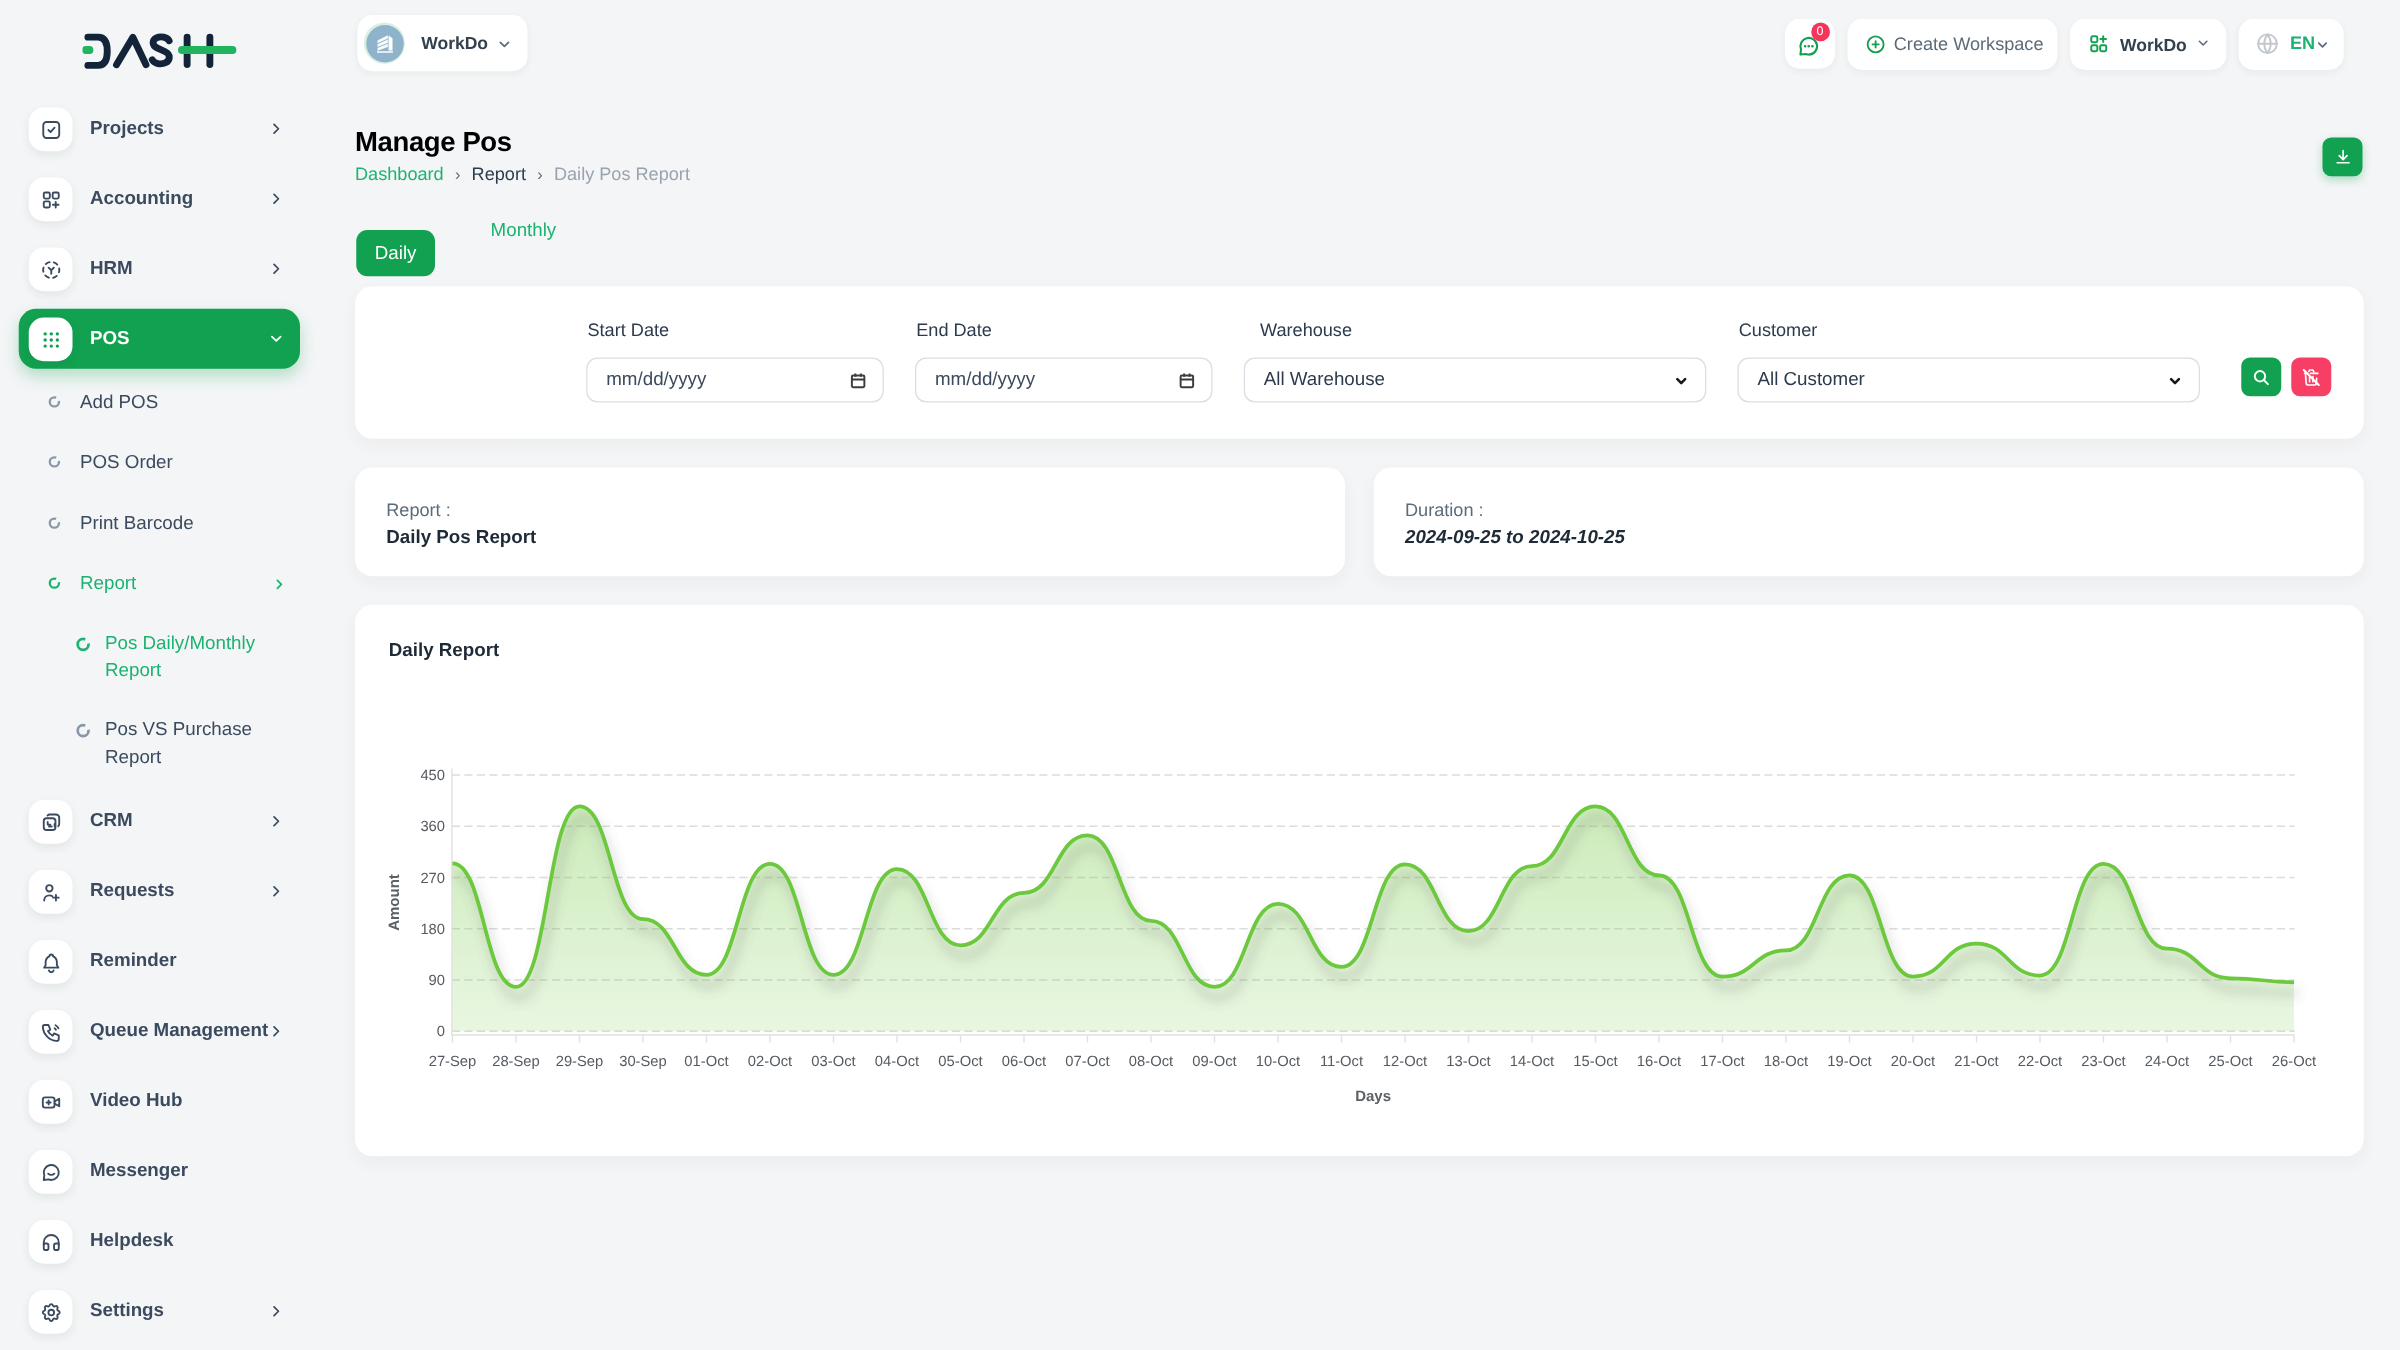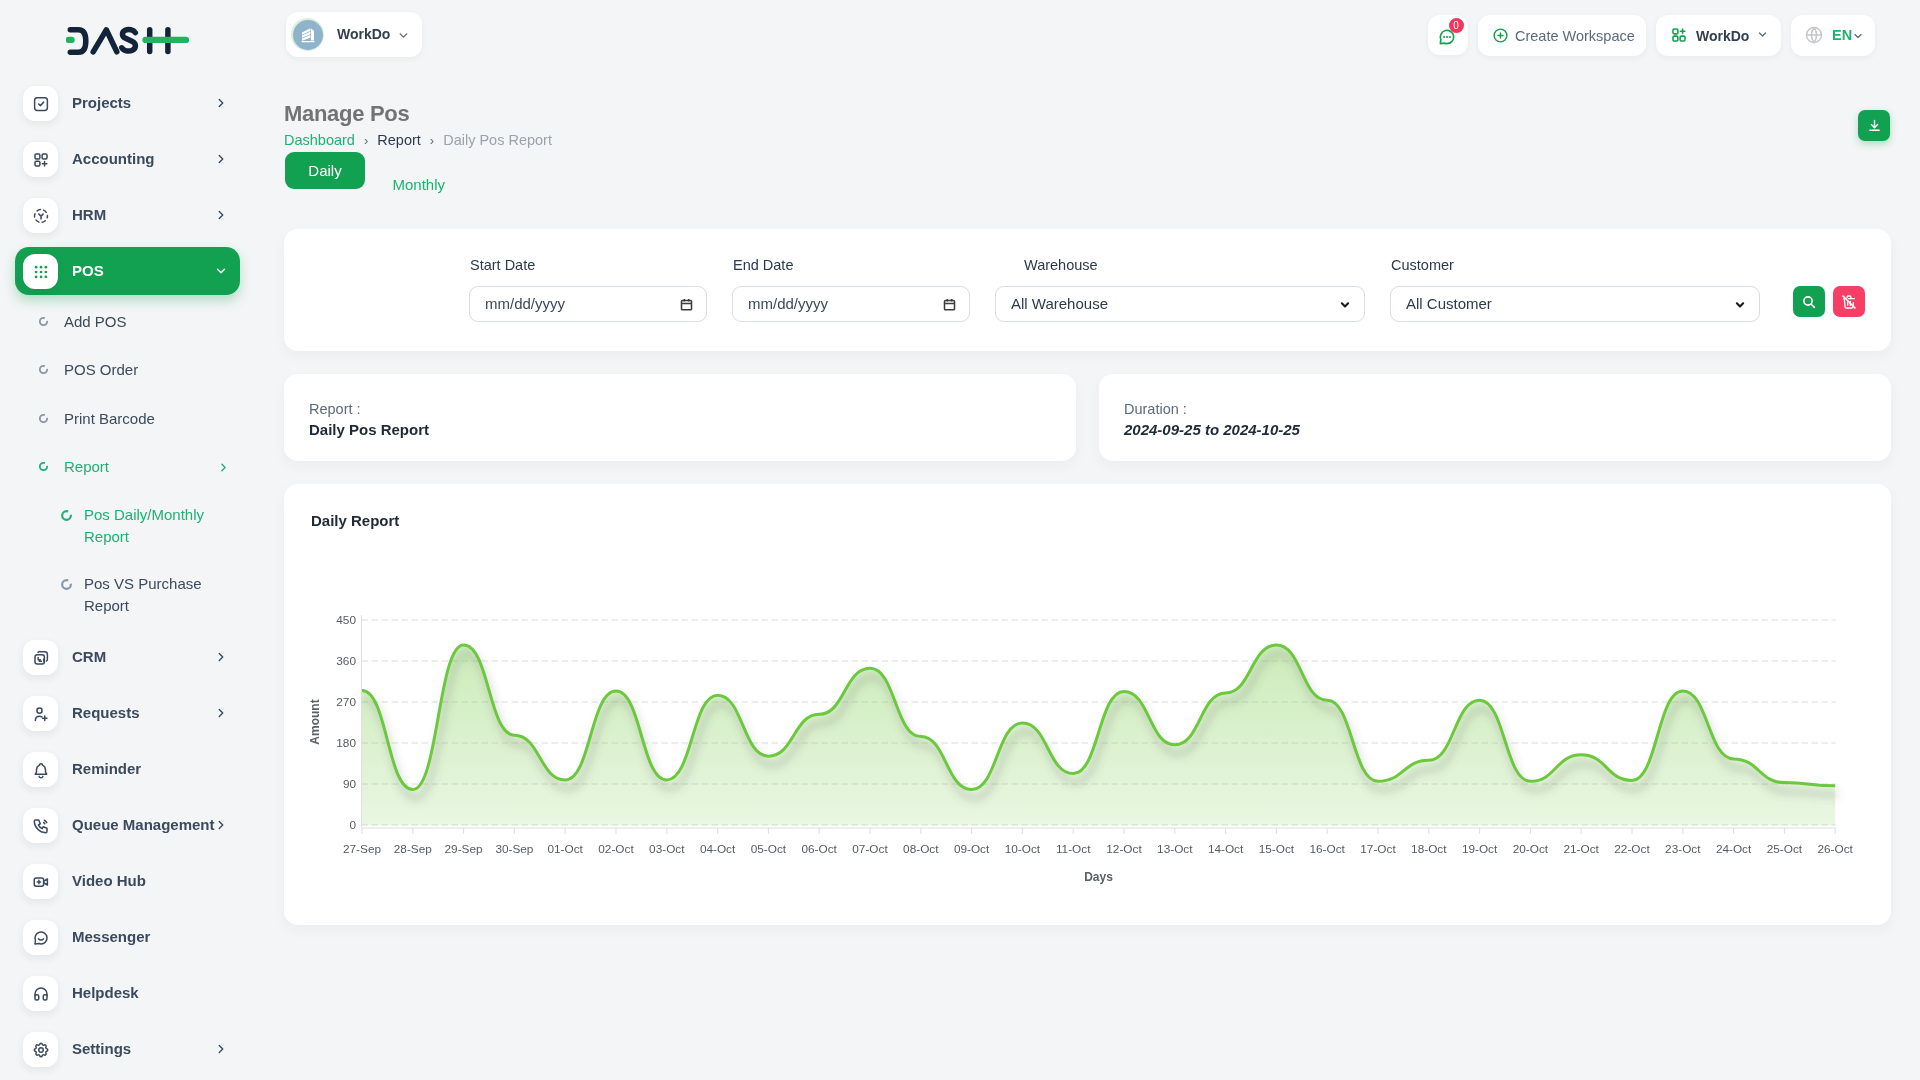--- a/index.html
+++ b/index.html
@@ -22,26 +22,26 @@
 .sub { position:absolute; left:15px; width:225px; font-size:15px; font-weight:400; color:#3b4a5e; }
 .sub .dot { position:absolute; left:23px; top:5px; }
 .sub .txt { position:absolute; left:49px; top:0; line-height:22px; }
 .green { color:#1db272 !important; }
 
 
 .pill { position:absolute; background:#fff; border-radius:12px; box-shadow:0 2px 6px rgba(40,50,60,.05); }
 
 
 #main { position:absolute; left:284px; top:0; width:1607px; }
-h1.title { position:absolute; left:0; top:101px; font-size:22px; font-weight:700; color:#737373; letter-spacing:-0.3px; }
+h1.title { position:absolute; left:0; top:101px; font-size:22px; font-weight:700; color:#000000; letter-spacing:-0.3px; }
 .crumb { position:absolute; left:0; top:132px; font-size:14.5px; color:#9aa3ad; }
 .crumb a { color:#20b274; text-decoration:none; }
 .crumb .sep { color:#5b6b79; padding:0 9px; font-size:13px; }
 .crumb .mid { color:#2f3c4e; }
-.btn-daily { position:absolute; left:1px; top:152px; width:80px; height:37px; background:#12a150; color:#fff; border-radius:9px; font-size:15px; text-align:center; line-height:37px; }
+.btn-daily { position:absolute; left:1px; top:184px; width:63px; height:37px; background:#12a150; color:#fff; border-radius:9px; font-size:15px; text-align:center; line-height:37px; }
 .btn-monthly { position:absolute; left:81px; top:166px; width:80px; height:37px; color:#1db272; font-size:15px; text-align:right; line-height:37px; }
 .card { position:absolute; background:#fff; border-radius:14px; box-shadow:0 5px 14px rgba(40,50,70,.045); }
 label.flab { position:absolute; font-size:14.5px; color:#2c3a4d; font-weight:400; }
 .inp { position:absolute; height:36px; background:#fff; border:1px solid #d9dee4; border-radius:9px; font-size:15px; color:#3b4a5e; }
 .selarrow { position:absolute; right:14px; top:13px; width:10px; height:10px; }
 </style>
 </head>
 <body>
 
 <div id="sidebar">
@@ -326,21 +326,21 @@
         </svg>
     </div>
     <label class="flab" style="left:449px; top:28px;">End Date</label>
     <div class="inp" style="left:448px; top:57px; width:238px;">
       <span style="position:absolute; left:15px; top:8px; color:#3b4a5e;">mm/dd/yyyy</span>
       <svg class="ic" width="15" height="15" viewBox="0 0 24 24" fill="none" stroke="#3c3c3c" stroke-width="2.5" style="position:absolute; right:12px; top:10px;">
           <rect x="4" y="5.5" width="16" height="15" rx="1.5"></rect>
           <path d="M4 10.5h16M8.5 3v4M15.5 3v4"></path>
         </svg>
     </div>
-    <label class="flab" style="left:740px; top:28px;">Warehouse</label>
+    <label class="flab" style="left:724px; top:28px;">Warehouse</label>
     <div class="inp" style="left:711px; top:57px; width:370px;">
       <span style="position:absolute; left:15px; top:8px; color:#2c3a4d;">All Warehouse</span>
       <svg class="selarrow ic" viewBox="0 0 24 24" fill="none" stroke="#1a1a1a" stroke-width="5" stroke-linecap="round" stroke-linejoin="round">
           <path d="M4.5 8l7.5 7.5L19.5 8"></path>
         </svg>
     </div>
     <label class="flab" style="left:1107px; top:28px;">Customer</label>
     <div class="inp" style="left:1106px; top:57px; width:370px;">
       <span style="position:absolute; left:15px; top:8px; color:#2c3a4d;">All Customer</span>
       <svg class="selarrow ic" viewBox="0 0 24 24" fill="none" stroke="#1a1a1a" stroke-width="5" stroke-linecap="round" stroke-linejoin="round">

